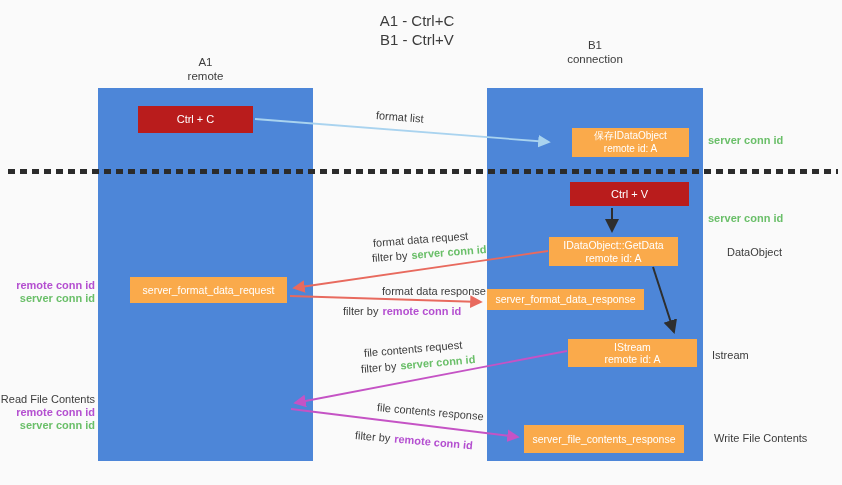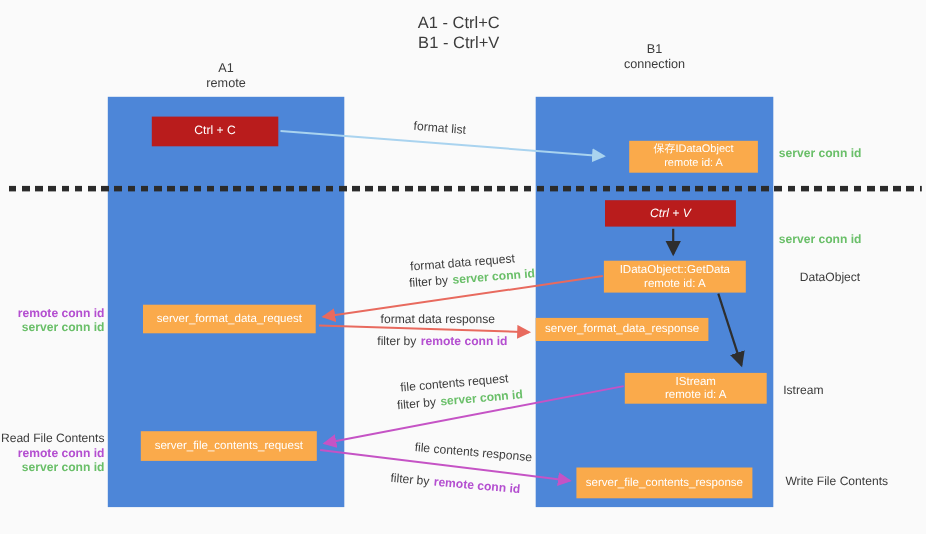--- a/index.html
+++ b/index.html
@@ -26,21 +26,21 @@
     background:repeating-linear-gradient(90deg,#2b2b2b 0 7px,transparent 7px 12px);
   }
   .node {
     display:flex; flex-direction:column; align-items:center; justify-content:center;
     color:#ffffff; font-size:11px; line-height:12.5px; text-align:center; white-space:nowrap;
   }
   .green  { background:#b91c1c; }
   .orange { background:#faaa4b; }
   .n-ctrl-c   { left:138px; top:106px; width:115px; height:27px; }
   .n-saveobj  { left:556px; top:128px; width:117px; height:29px; font-size:10px;margin-left:16px; }
-  .n-ctrl-v   { left:550px; top:182px; width:119px; height:24px;font-style:italic; }
+  .n-ctrl-v   { left:570px; top:182px; width:119px; height:24px; }
   .n-getdata  { left:549px; top:237px; width:129px; height:29px; font-size:10.5px;text-align:center; }
   .n-fmt-req  { left:130px; top:277px; width:157px; height:26px; font-size:10.5px; }
   .n-fmt-resp { left:487px; top:289px; width:157px; height:21px; font-size:10.5px; }
   .n-istream  { left:568px; top:339px; width:129px; height:28px; font-size:10.5px; }
   .n-file-req { left:128px; top:392px; width:160px; height:27px; font-size:10.5px; }
   .n-file-resp{ left:524px; top:425px; width:160px; height:28px; font-size:10.5px; }
   .side-label { font-size:11px; white-space:nowrap; }
   .green-text  { color:#6abf69; font-weight:bold; }
   .purple-text { color:#b44fd0; font-weight:bold; }
   .dark-text   { color:#3c3c3c; }
@@ -49,21 +49,21 @@
   .sl-dataobject { left:711px; top:246px;margin-left:16px; }
   .sl-istream    { left:712px; top:349px; }
   .sl-write      { left:714px; top:432px; }
   .left-group { left:0; width:95px; text-align:right; font-size:11px; line-height:13px; white-space:nowrap; }
   .lg-conn  { top:279px; }
   .lg-read  { top:393px; }
   .flow { font-size:11px; color:#3c3c3c; white-space:nowrap; transform-origin:left center; }
   .fl-format-list { left:376px; top:109px; transform:rotate(4.5deg); }
   .fl-fdr    { left:373px; top:237px; transform:rotate(-4.5deg); }
   .fl-fb1    { left:372px; top:252px; transform:rotate(-4.5deg); }
-  .fl-fdresp { left:346px; top:285px;text-align:right; }
+  .fl-fdresp { left:382px; top:285px;text-align:right; }
   .fl-fb2    { left:343px; top:305px; }
   .fl-fcr    { left:364px; top:347px; transform:rotate(-5deg); }
   .fl-fb3    { left:361px; top:363px; transform:rotate(-5deg); }
   .fl-fcresp { left:377px; top:401px; transform:rotate(5deg); }
   .fl-fb4    { left:355px; top:429px; transform:rotate(5deg); }
   .flow .fb { margin-right:4px; }
   svg.arrows { position:absolute; left:0; top:0; width:842px; height:485px; pointer-events:none; }
 </style>
 </head>
 <body>
@@ -130,23 +130,20 @@
   <div class="abs node orange n-fmt-req">
     <span>server_format_data_request</span>
   </div>
   <div class="abs node orange n-fmt-resp">
     <span>server_format_data_response</span>
   </div>
   <div class="abs node orange n-istream">
     <span>IStream</span>
     <span>remote id: A</span>
   </div>
-  <div class="abs node orange n-file-req">
-    <span>server_file_contents_request</span>
-  </div>
   <div class="abs node orange n-file-resp">
     <span>server_file_contents_response</span>
   </div>
 
   <div class="abs side-label green-text sl-server-top">server conn id</div>
   <div class="abs side-label green-text sl-server-mid">server conn id</div>
   <div class="abs side-label dark-text sl-dataobject">DataObject</div>
   <div class="abs side-label dark-text sl-istream">Istream</div>
   <div class="abs side-label dark-text sl-write">Write File Contents</div>
 

